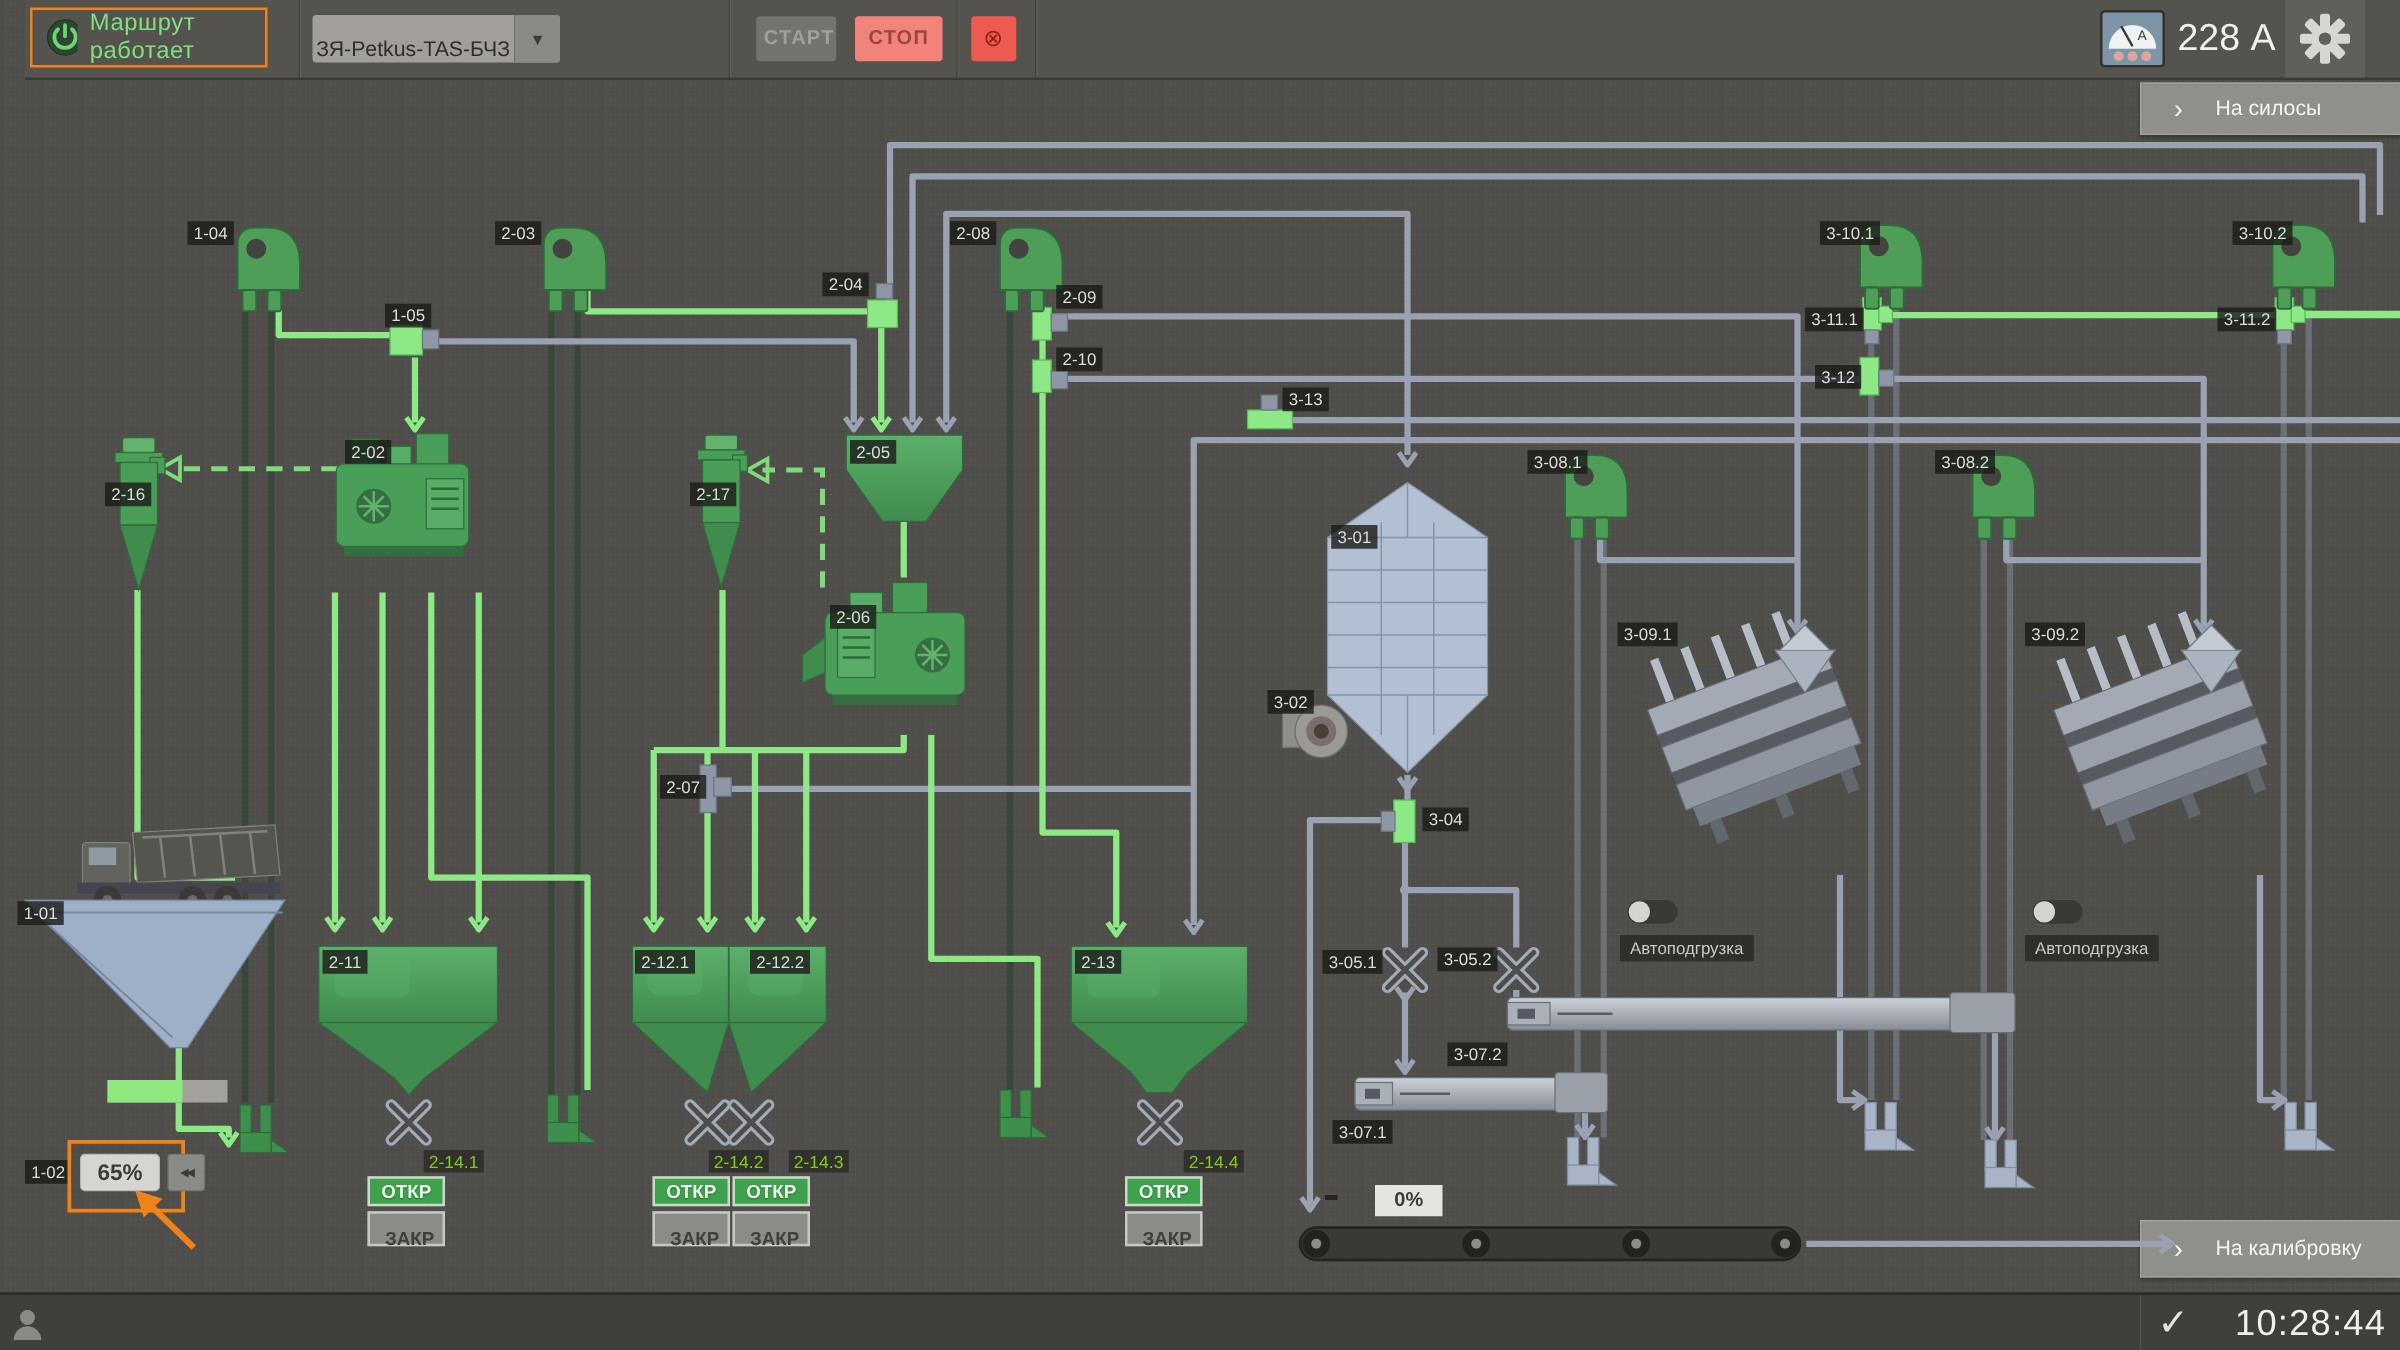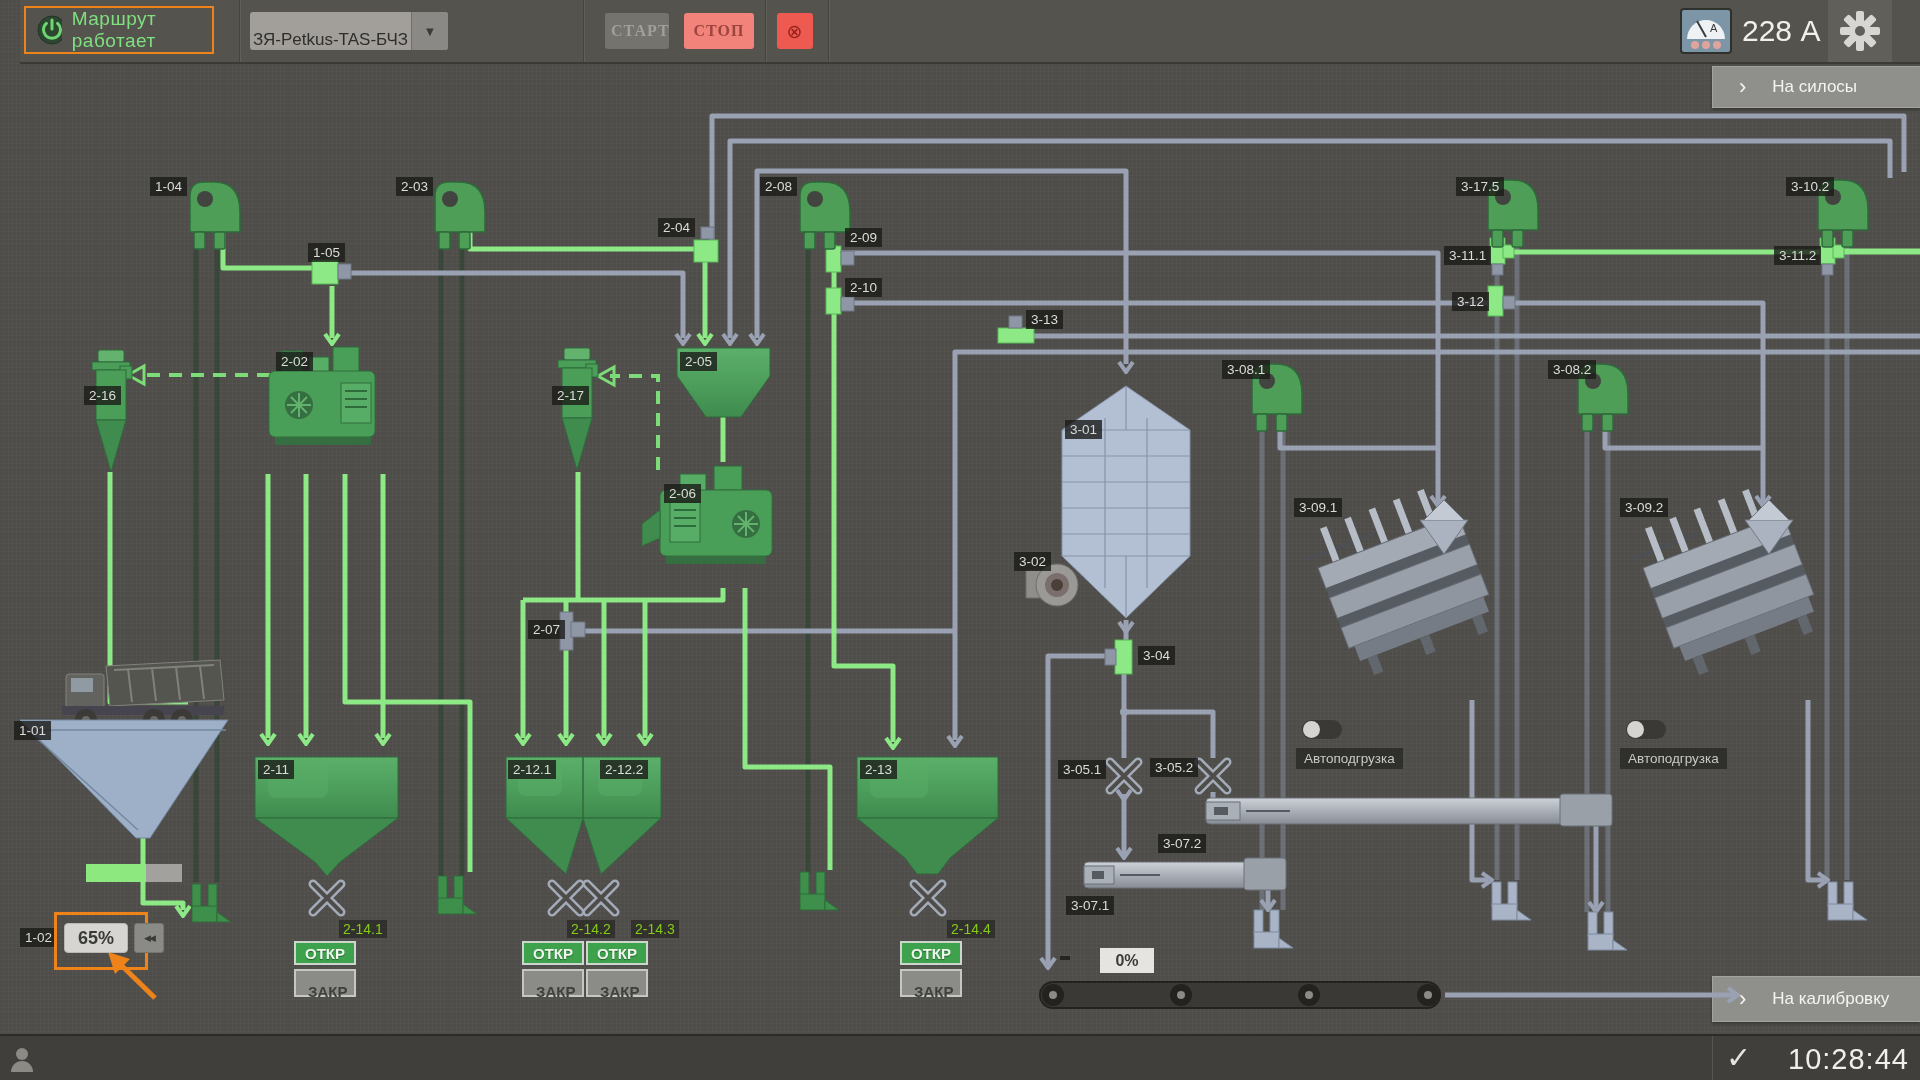--- a/index.html
+++ b/index.html
@@ -18,21 +18,21 @@
   #statusBox{position:absolute;left:4px;top:6px;width:190px;height:48px;border:2px solid #ee8319;
     display:flex;align-items:center;gap:10px;padding-left:10px;box-sizing:border-box;}
   #statusBox .lbl{color:#7fe07f;font-size:19px;letter-spacing:.5px;}
   #routeSelect{position:absolute;left:230px;top:12px;width:198px;height:38px;background:#a29f9a;
     border-radius:3px;display:flex;align-items:flex-end;cursor:pointer;}
   #routeSelect .val{flex:1;text-align:center;color:#2e2e2c;font-size:17px;}
   #routeSelect .arr{width:36px;height:38px;background:#8b8986;border-radius:0 3px 3px 0;
     border-left:1px solid #716f6b;display:flex;align-items:center;justify-content:center;
     color:#3b3b38;font-size:13px;}
   .tb-btn{position:absolute;top:13px;height:36px;border:none;border-radius:3px;
-    font-family:Liberation Serif, serif;font-weight:bold;font-size:16px;letter-spacing:1px;}
+    font-family:Liberation Sans, sans-serif;font-weight:bold;font-size:16px;letter-spacing:1px;}
   #btnStart{left:585px;width:64px;background:#75736d;color:#a19f99;}
   #btnStop{left:664px;width:70px;background:#f2837b;color:#9c453e;}
   #btnAlarm{left:757px;width:36px;background:#ef5a50;color:#92231c;font-size:19px;font-weight:normal;}
   #ammeter{position:absolute;left:1660px;top:8px;}
   #ampVal{position:absolute;left:1722px;top:14px;color:#f1f0ed;font-size:30px;}
   #gearBtn{position:absolute;left:1808px;top:0;width:64px;height:62px;background:#615f5a;
     display:flex;align-items:center;justify-content:center;border:none;}
   
   .navbtn{position:absolute;left:1712px;width:208px;height:42px;background:#8f8f8b;
     border:1px solid #a3a39f;border-right:none;display:flex;align-items:center;gap:26px;
@@ -466,21 +466,21 @@
   <div class="tag" style="left:1138px;top:646px">3-04</div>
   <div class="tag" style="left:1058px;top:760px">3-05.1</div>
   <div class="tag" style="left:1150px;top:758px">3-05.2</div>
   <div class="tag" style="left:1158px;top:834px">3-07.2</div>
   <div class="tag" style="left:1066px;top:896px">3-07.1</div>
   <div class="tag" style="left:1060px;top:956px"></div>
   <div class="tag" style="left:1222px;top:360px">3-08.1</div>
   <div class="tag" style="left:1548px;top:360px">3-08.2</div>
   <div class="tag" style="left:1294px;top:498px">3-09.1</div>
   <div class="tag" style="left:1620px;top:498px">3-09.2</div>
-  <div class="tag" style="left:1456px;top:177px">3-17.5</div>
+  <div class="tag" style="left:1456px;top:177px">3-10.1</div>
   <div class="tag" style="left:1786px;top:177px">3-10.2</div>
   <div class="tag" style="left:1444px;top:246px">3-11.1</div>
   <div class="tag" style="left:1774px;top:246px">3-11.2</div>
   <div class="tag" style="left:1452px;top:292px">3-12</div>
   <div class="tag" style="left:258px;top:760px">2-11</div>
   <div class="tag" style="left:508px;top:760px">2-12.1</div>
   <div class="tag" style="left:600px;top:760px">2-12.2</div>
   <div class="tag" style="left:860px;top:760px">2-13</div>
   <div class="tag" style="left:14px;top:721px">1-01</div>
   <div class="tag" style="left:20px;top:928px">1-02</div>

